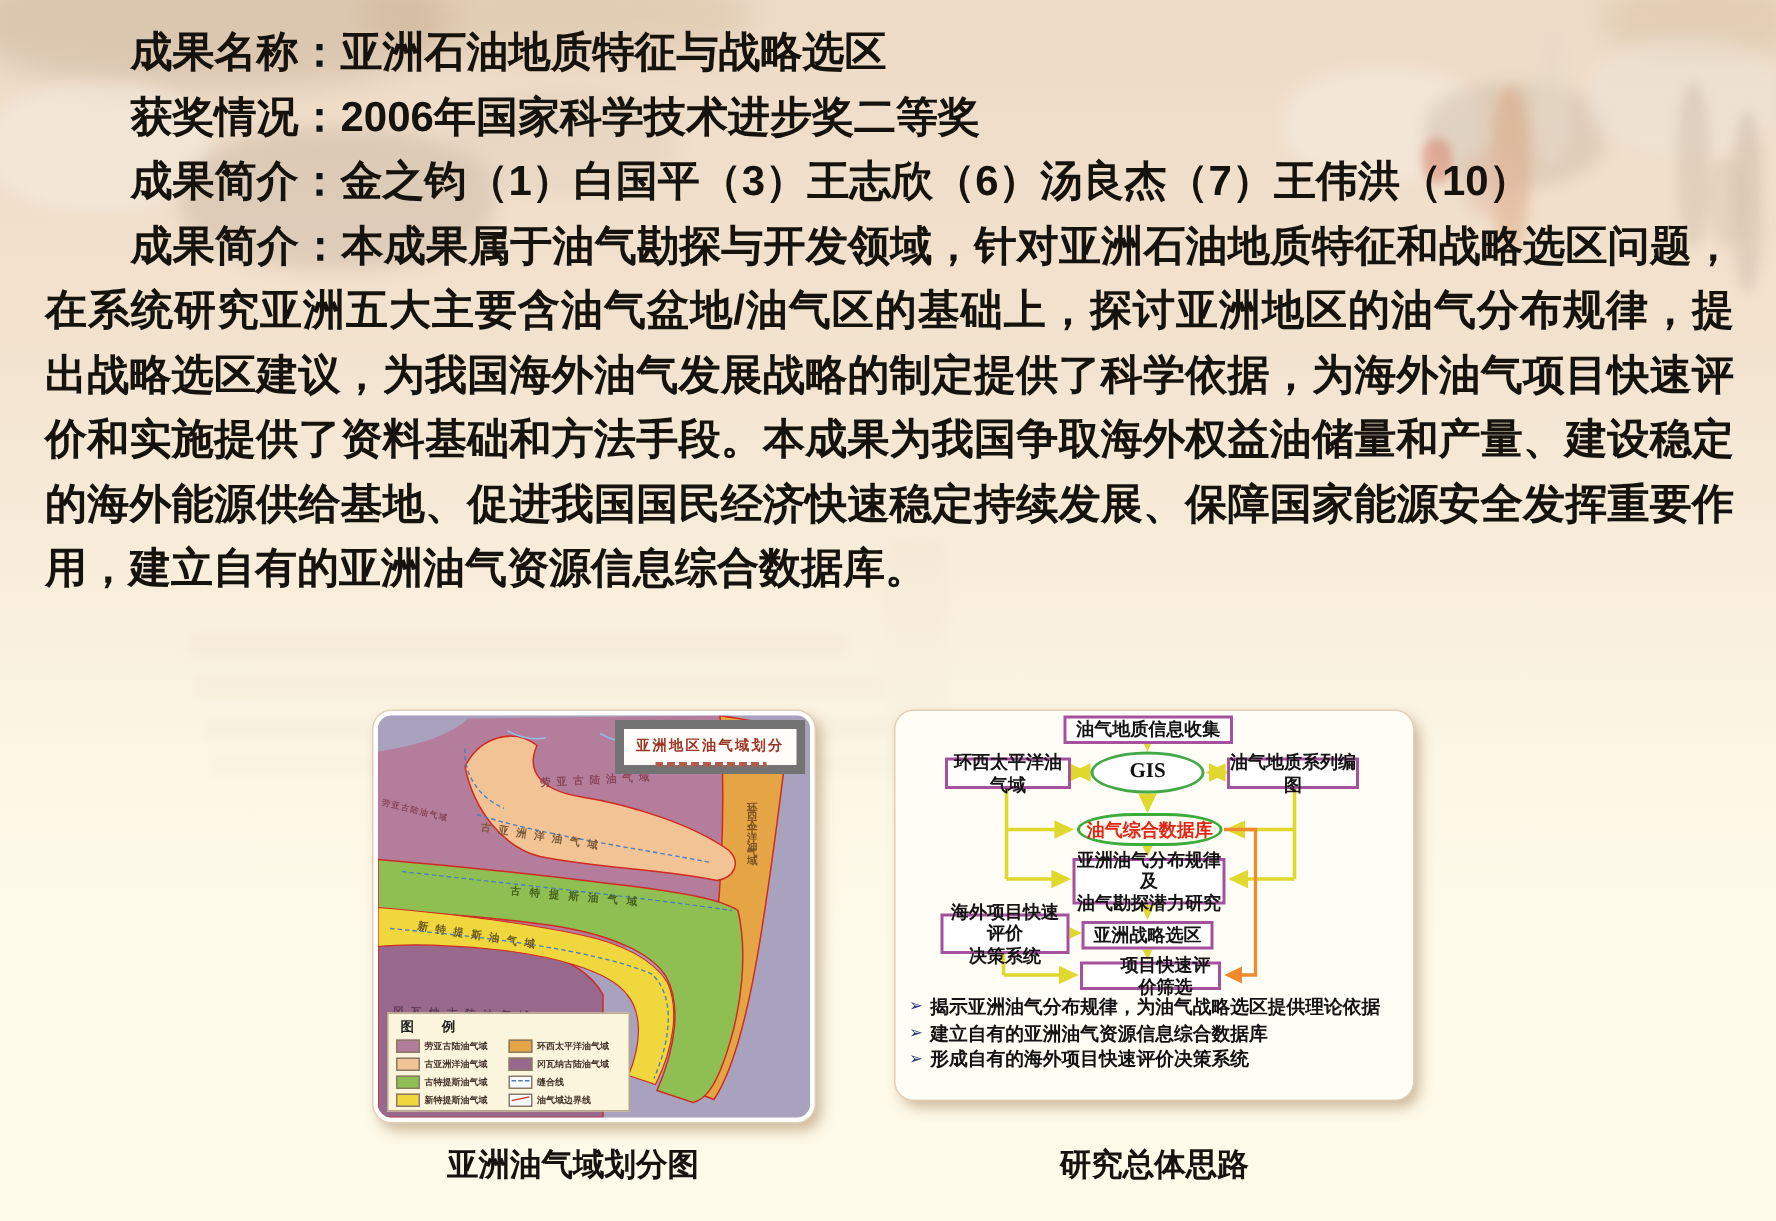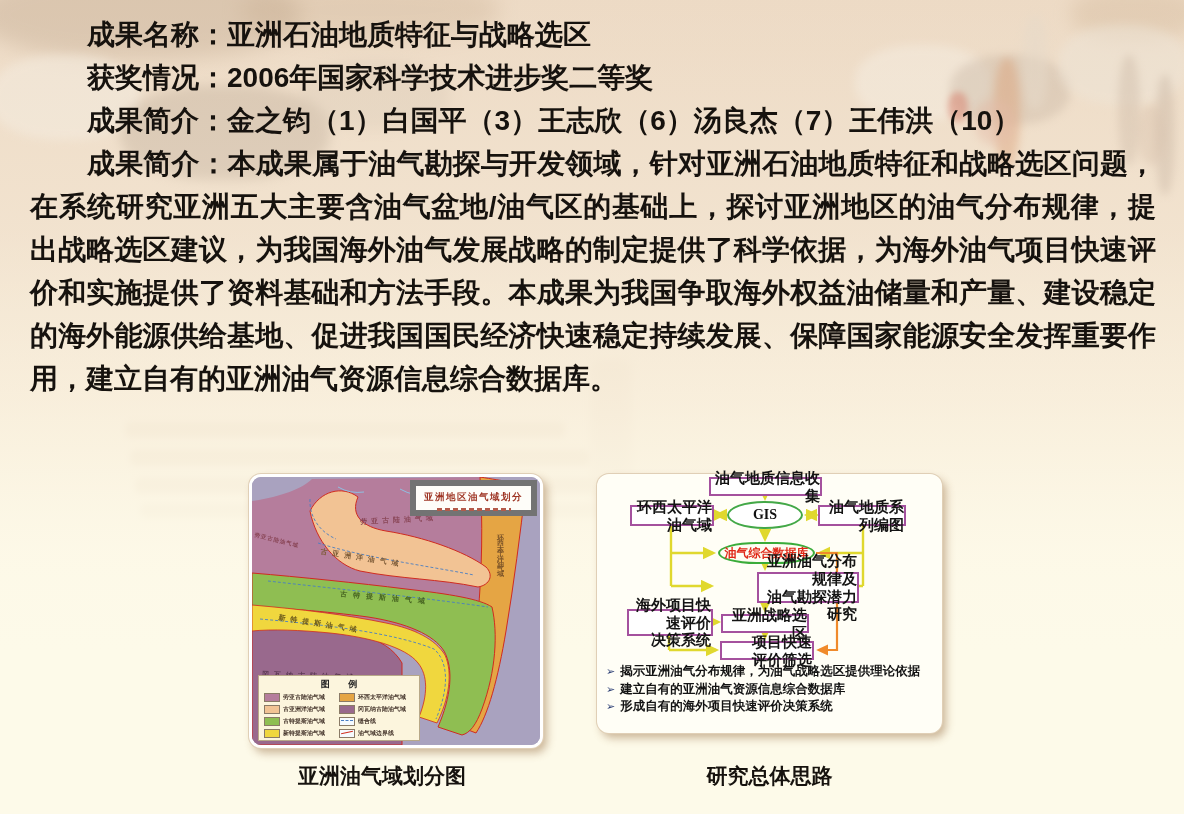--- a/index.html
+++ b/index.html
@@ -27,35 +27,35 @@
   .map-inner svg{position:absolute;inset:0;}
   .mlabel{position:absolute;font-weight:700;white-space:nowrap;}
   .lab-laur{color:#8a4758;}
   .map-titlebox{position:absolute;left:158px;top:3px;width:127px;height:36px;background:#fefdf9;
     border:6px solid #737373;text-align:center;box-sizing:border-box;}
   .mtitle{font-size:9.5px;font-weight:800;color:#9e3524;letter-spacing:1.5px;margin-top:5px;}
   .msub{width:74px;height:3px;margin:4px auto 0;
     background:repeating-linear-gradient(90deg,#b45a4a 0 5px,rgba(0,0,0,0) 5px 8px);}
   .legend{position:absolute;left:6px;top:198px;width:162px;height:66px;background:#fcf5dd;
     border:1px solid #b8a888;box-sizing:border-box;}
-  .leg-title{text-align:center;font-size:9px;font-weight:800;letter-spacing:8px;padding-left:8px;margin-top:2px;color:#222;}
+  .leg-title{font-size:9px;font-weight:800;letter-spacing:8px;padding-left:8px;margin-top:2px;color:#222;}
   .leg-col{position:absolute;top:15px;}
   .leg-col.c1{left:5px;} .leg-col.c2{left:80px;}
   .leg-item{display:flex;align-items:center;height:12px;gap:3px;}
   .sw{width:14px;height:7px;border:0.5px solid #8a7a66;flex:0 0 auto;}
   .sw i{display:block;width:12px;margin:2.5px auto 0;}
   .sw.sym{background:#f6fafe;}
   .sw .sut{border-top:1px dashed #4a7ec2;}
   .sw .bnd{border-top:1.4px solid #d03020;transform:rotate(-12deg);}
   .leg-item span.t{font-size:6px;font-weight:700;color:#43332a;white-space:nowrap;}
   
   .flow-card{left:597px;top:474px;width:345px;height:259px;background:#fffef6;}
   .fnode{position:absolute;background:#fff;border:2px solid #a4519e;color:#141414;font-weight:700;
-    font-size:15px;line-height:1.18;display:flex;align-items:center;justify-content:center;
-    text-align:right;white-space:pre-line;box-sizing:border-box;z-index:3;}
+    font-size:12px;line-height:1.18;display:flex;align-items:center;justify-content:center;
+    text-align:center;white-space:pre-line;box-sizing:border-box;z-index:3;}
   .gis{position:absolute;border:2px solid #43a847;border-radius:50%;background:#fff;z-index:3;
     display:flex;align-items:center;justify-content:center;box-sizing:border-box;
     font-family:"Liberation Serif","DejaVu Serif",serif;font-size:14px;font-weight:700;color:#111;}
   .dbnode{position:absolute;border:2px solid #3aac3a;border-radius:46%/58%;background:#fdfdf2;z-index:3;
     display:flex;align-items:center;justify-content:center;box-sizing:border-box;
     font-size:12px;font-weight:800;color:#e02818;}
   .flow-arrows{position:absolute;inset:0;z-index:2;pointer-events:none;}
   .fbul{position:absolute;left:9px;top:189px;width:332px;z-index:3;}
   .fbul .row{display:flex;gap:5px;font-size:12.5px;font-weight:700;color:#131313;line-height:16.5px;margin-bottom:1px;}
   .fbul .mk{color:#2a3d74;font-size:11px;line-height:16.5px;}
@@ -208,21 +208,21 @@
     </g>
     <g stroke="#f08a2c" stroke-width="2.2" fill="none">
       <path d="M219,79 H240 V176 H222" marker-end="url(#ao)"></path>
     </g>
   </svg>
   <div class="fnode" style="left:112px;top:3px;width:113px;height:19px;">油气地质信息收集</div>
   <div class="fnode" style="left:33px;top:31px;width:84px;height:21px;">环西太平洋油气域</div>
   <div class="gis" style="left:130px;top:27px;width:76px;height:28px;">GIS</div>
   <div class="fnode" style="left:221px;top:31px;width:88px;height:21px;">油气地质系列编图</div>
   <div class="dbnode" style="left:121px;top:68px;width:97px;height:22px;">油气综合数据库</div>
-  <div class="fnode" style="left:118px;top:98px;width:102px;height:31px;margin-left:42px;">亚洲油气分布规律及
+  <div class="fnode" style="left:118px;top:98px;width:102px;height:31px;">亚洲油气分布规律及
 油气勘探潜力研究</div>
   <div class="fnode" style="left:30px;top:135px;width:86px;height:27px;">海外项目快速评价
 决策系统</div>
   <div class="fnode" style="left:124px;top:140px;width:88px;height:19px;">亚洲战略选区</div>
   <div class="fnode" style="left:123px;top:167px;width:94px;height:19px;padding-left:20px;">项目快速评价筛选</div>
   <div class="fbul">
     <div class="row">
         <span class="mk">➢</span>
         <span>揭示亚洲油气分布规律，为油气战略选区提供理论依据</span>
       </div>

